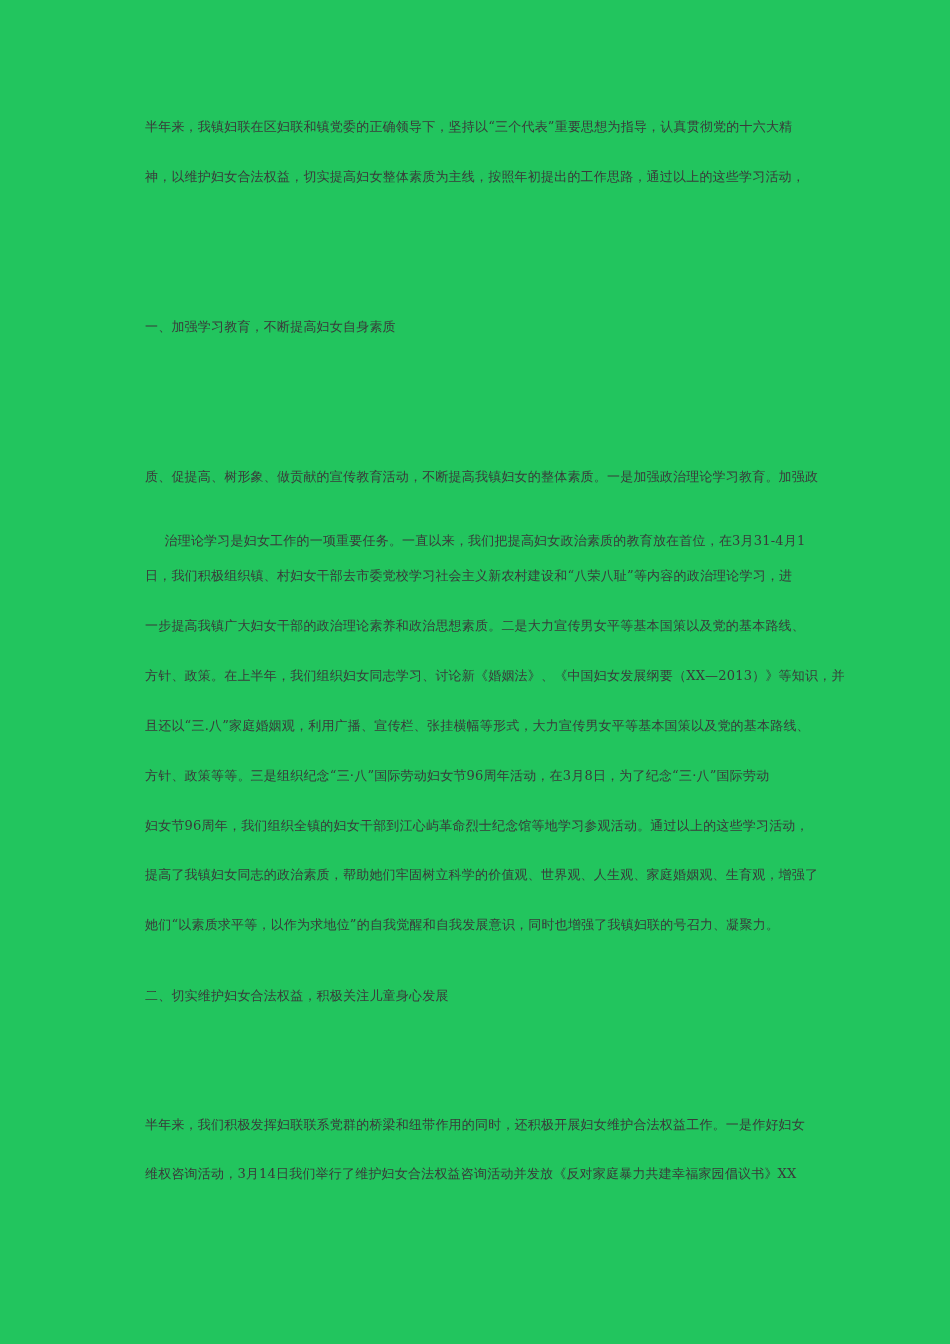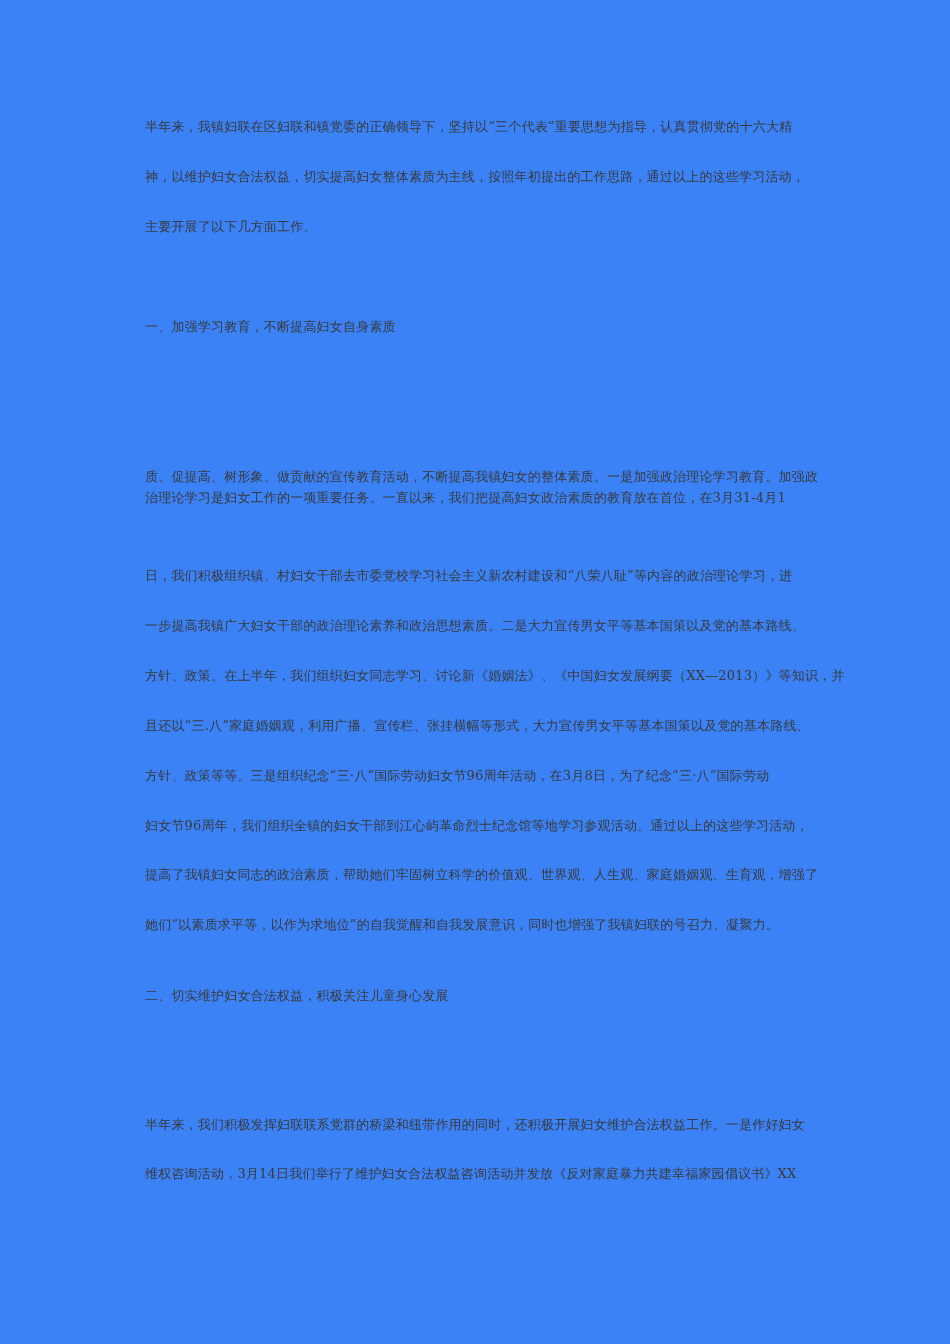--- a/index.html
+++ b/index.html
@@ -14,46 +14,45 @@
       overflow: hidden;
       font-family: "DejaVu Serif", "Liberation Serif", serif;
       color: #333333;
     }
     .page {
       position: absolute;
       left: 0;
       top: 0;
       width: 950px;
       height: 1344px;
-      background: #3b82f6;
+      background: #22c55e;
     }
     .line {
       position: absolute;
       left: 145px;
       width: 680px;
       font-size: 13px;
       line-height: 16px;
       white-space: nowrap;
       letter-spacing: 0.2px;
       color: #3a3a3a;
     }
   </style>
 </head>
 <body>
 
 <div class="page">
 
   <div class="line" style="top:119px;">半年来，我镇妇联在区妇联和镇党委的正确领导下，坚持以“三个代表”重要思想为指导，认真贯彻党的十六大精</div>
   <div class="line" style="top:169px;">神，以维护妇女合法权益，切实提高妇女整体素质为主线，按照年初提出的工作思路，通过以上的这些学习活动，</div>
-  <div class="line" style="top:219px;">主要开展了以下几方面工作。</div>
 
   <div class="line" style="top:319px;">一、加强学习教育，不断提高妇女自身素质</div>
 
   <div class="line" style="top:469px;">质、促提高、树形象、做贡献的宣传教育活动，不断提高我镇妇女的整体素质。一是加强政治理论学习教育。加强政</div>
-  <div class="line" style="top:490px;">治理论学习是妇女工作的一项重要任务。一直以来，我们把提高妇女政治素质的教育放在首位，在3月31-4月1</div>
+  <div class="line" style="top:533px;text-align:center;">治理论学习是妇女工作的一项重要任务。一直以来，我们把提高妇女政治素质的教育放在首位，在3月31-4月1</div>
   <div class="line" style="top:568px;">日，我们积极组织镇、村妇女干部去市委党校学习社会主义新农村建设和“八荣八耻”等内容的政治理论学习，进</div>
   <div class="line" style="top:618px;">一步提高我镇广大妇女干部的政治理论素养和政治思想素质。二是大力宣传男女平等基本国策以及党的基本路线、</div>
   <div class="line" style="top:668px;">方针、政策。在上半年，我们组织妇女同志学习、讨论新《婚姻法》、《中国妇女发展纲要（XX—2013）》等知识，并</div>
   <div class="line" style="top:718px;">且还以“三.八”家庭婚姻观，利用广播、宣传栏、张挂横幅等形式，大力宣传男女平等基本国策以及党的基本路线、</div>
   <div class="line" style="top:768px;">方针、政策等等。三是组织纪念“三·八”国际劳动妇女节96周年活动，在3月8日，为了纪念“三·八”国际劳动</div>
   <div class="line" style="top:818px;">妇女节96周年，我们组织全镇的妇女干部到江心屿革命烈士纪念馆等地学习参观活动。通过以上的这些学习活动，</div>
   <div class="line" style="top:867px;">提高了我镇妇女同志的政治素质，帮助她们牢固树立科学的价值观、世界观、人生观、家庭婚姻观、生育观，增强了</div>
   <div class="line" style="top:917px;">她们“以素质求平等，以作为求地位”的自我觉醒和自我发展意识，同时也增强了我镇妇联的号召力、凝聚力。</div>
 
   <div class="line" style="top:988px;">二、切实维护妇女合法权益，积极关注儿童身心发展</div>

